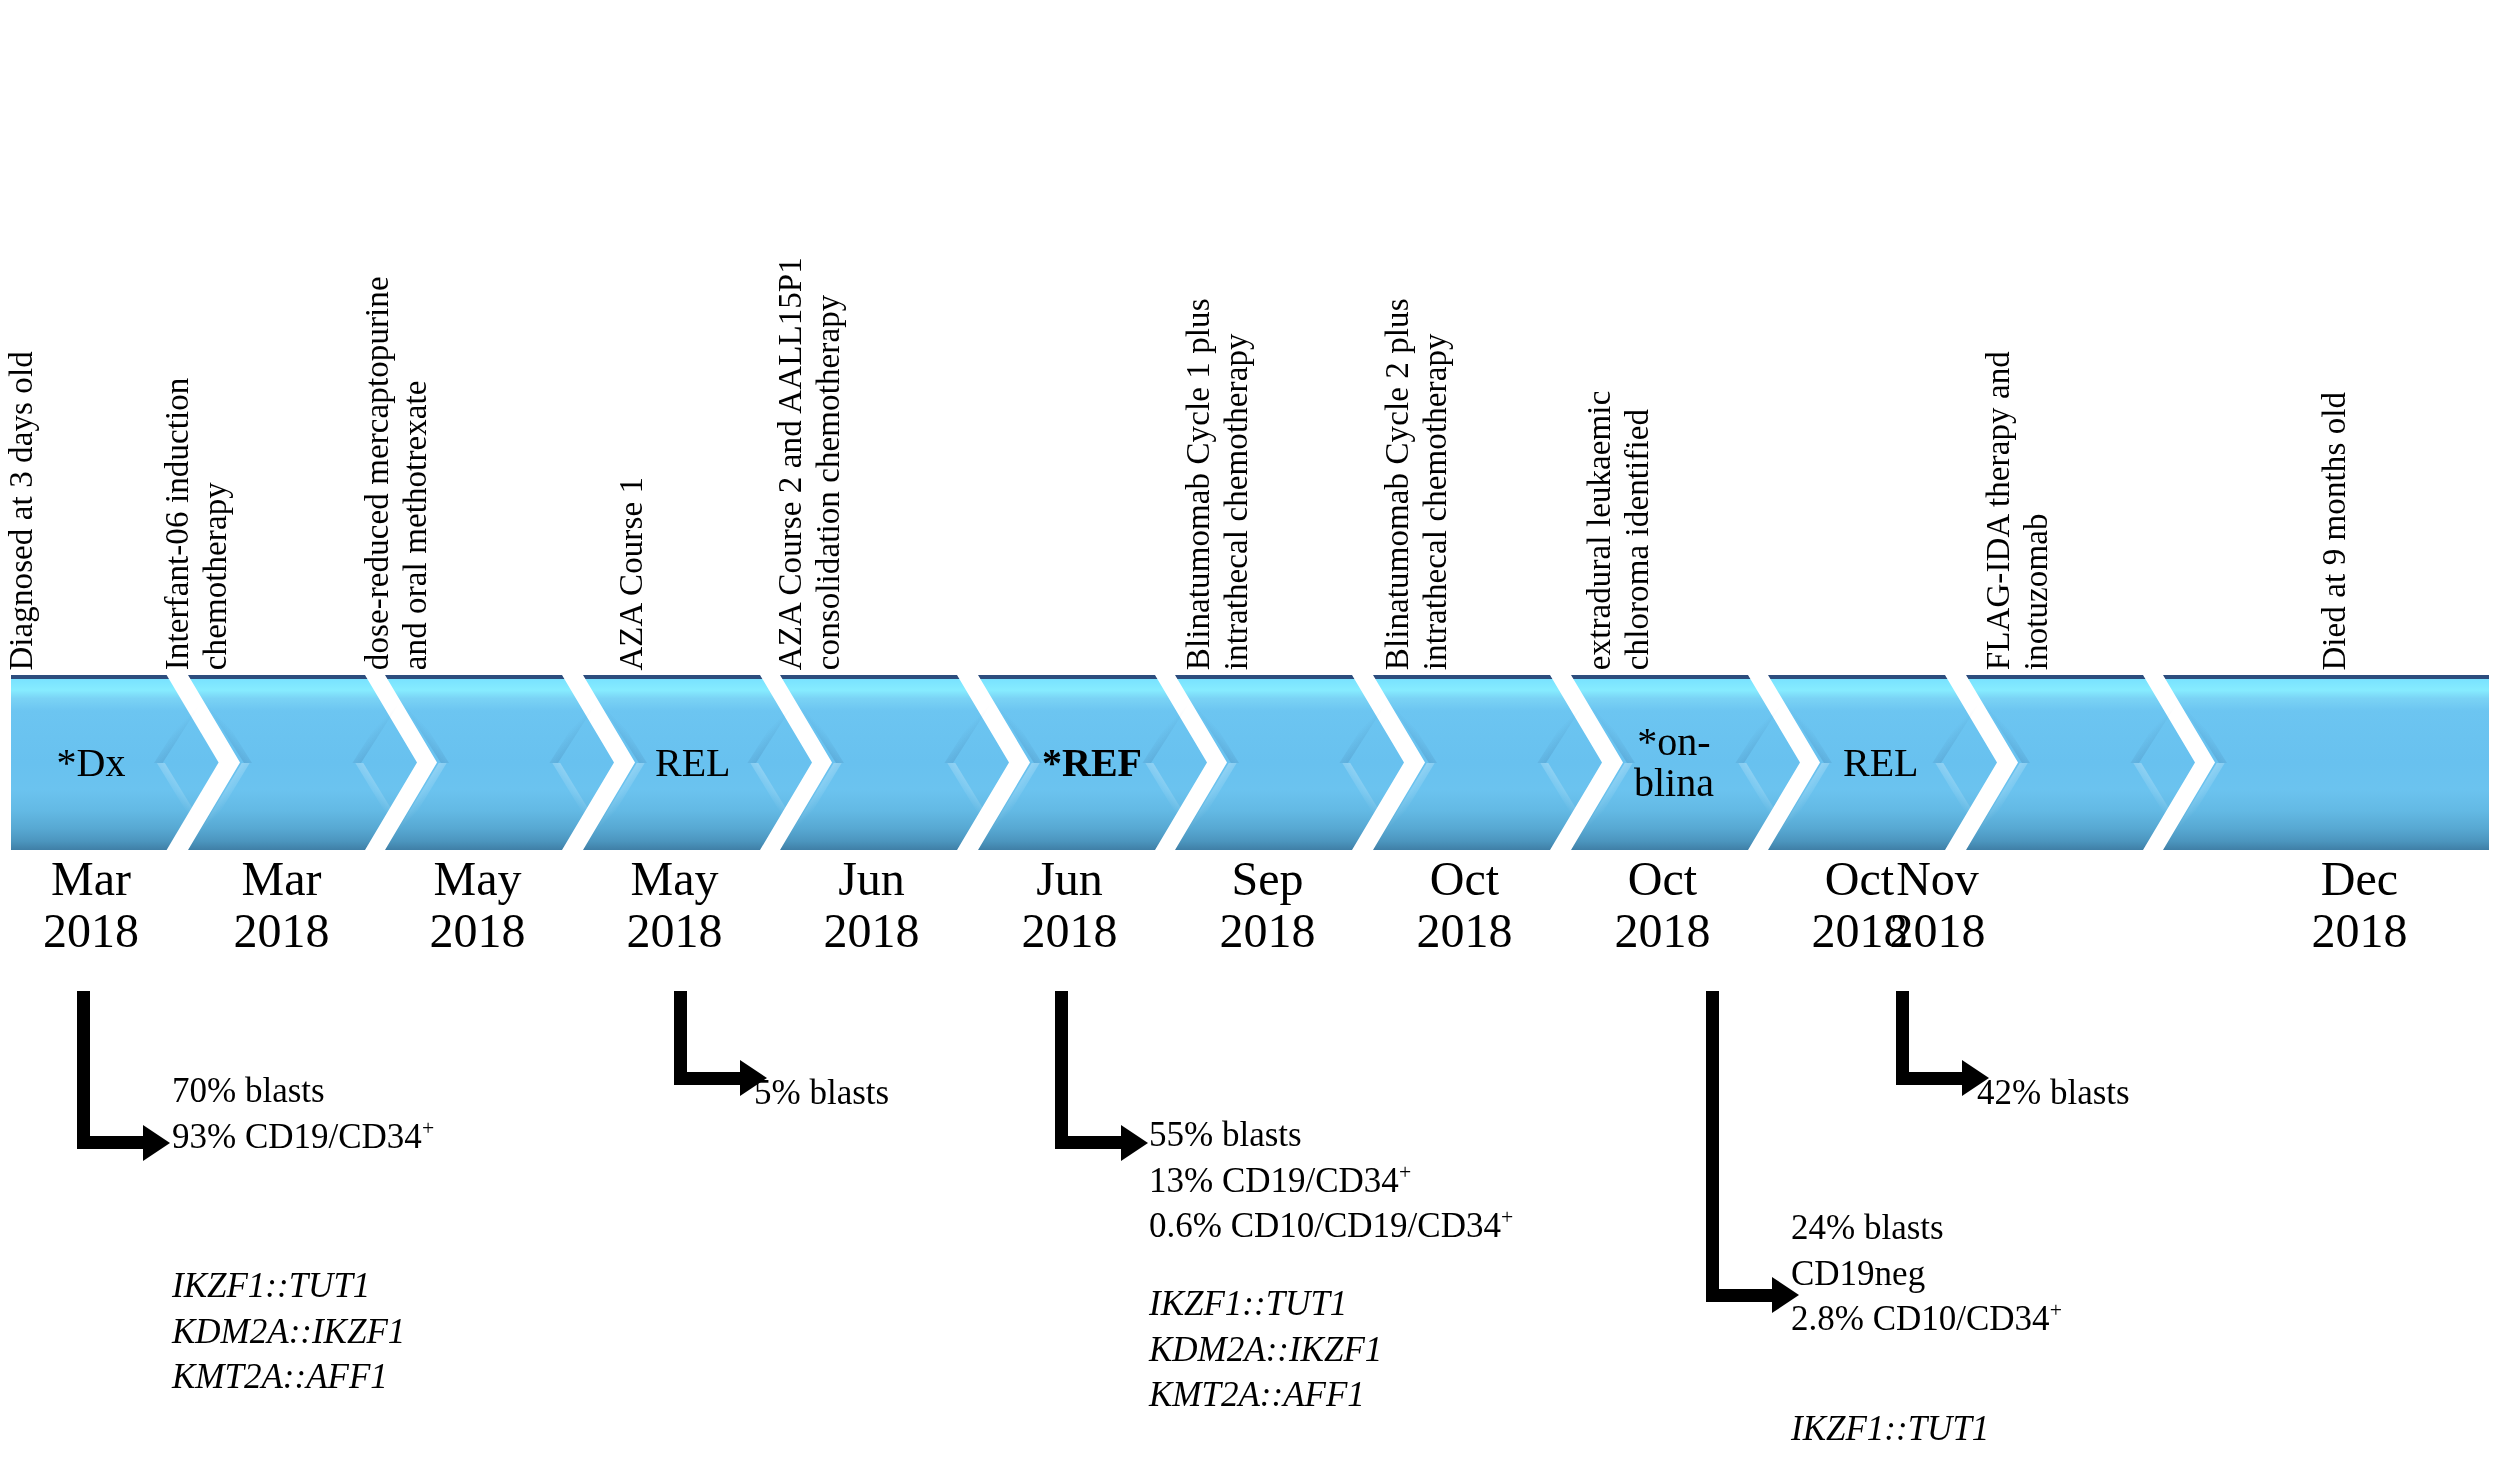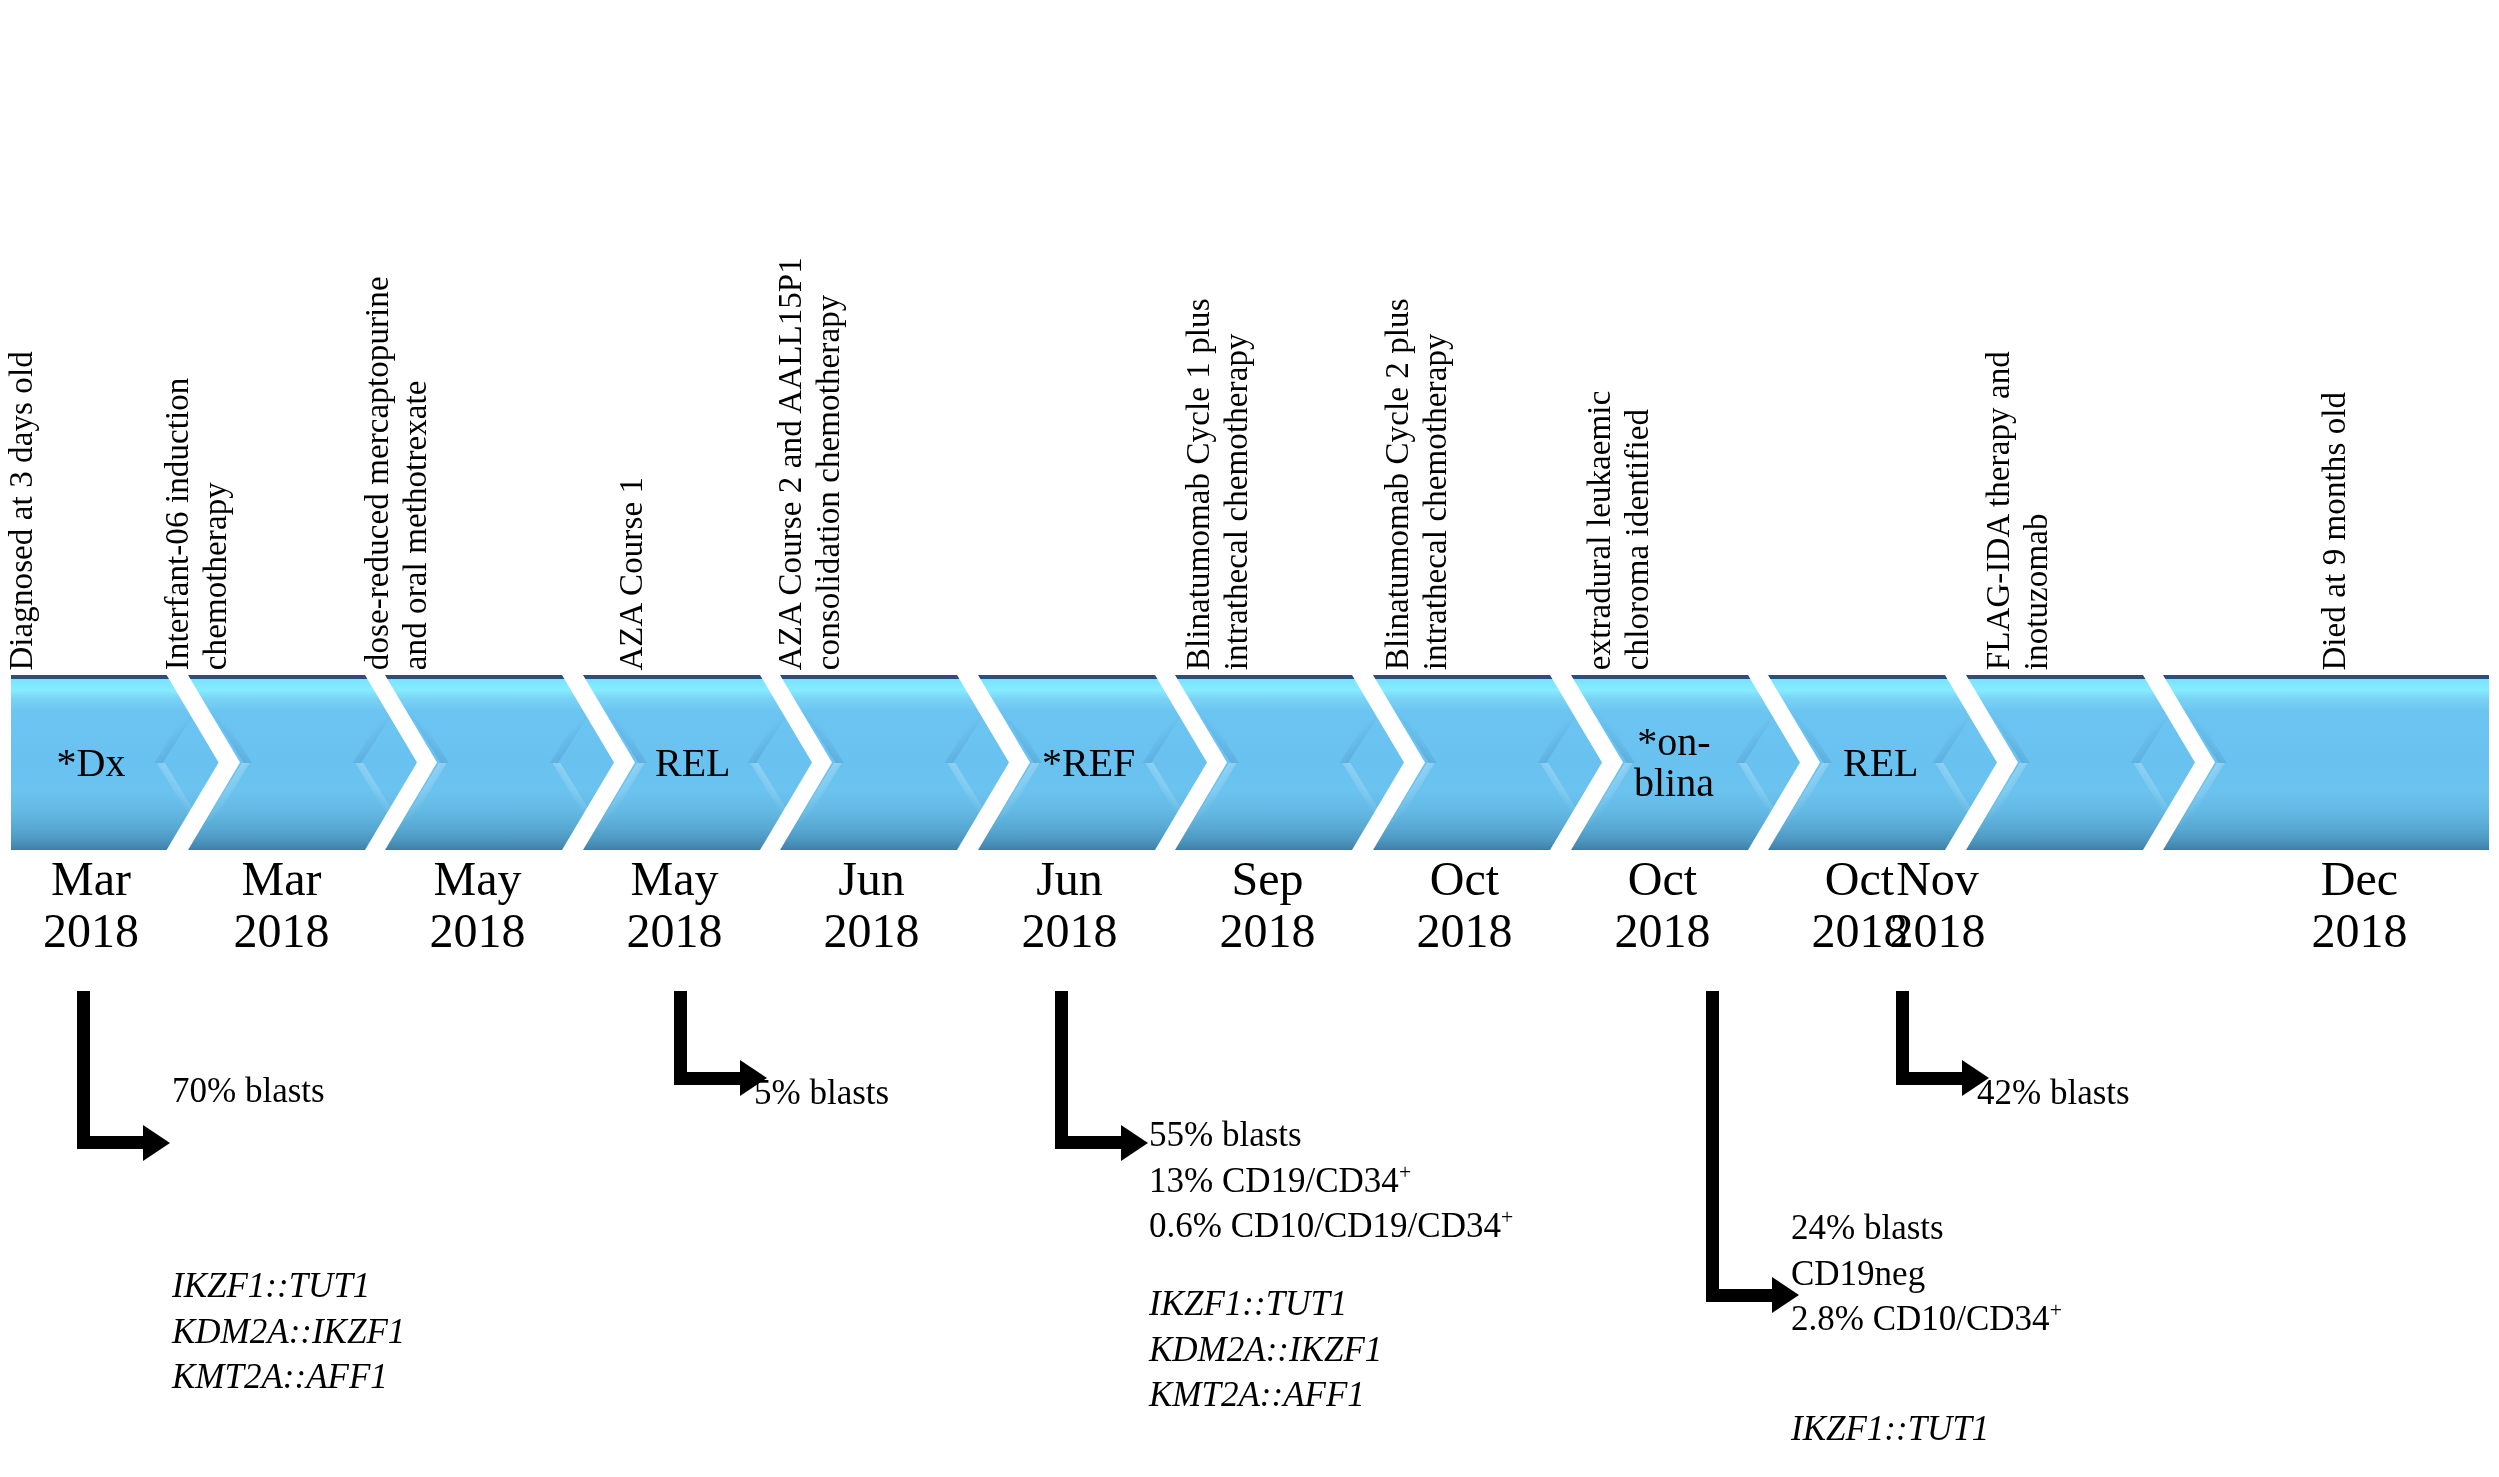--- a/index.html
+++ b/index.html
@@ -175,21 +175,21 @@
     <div class="tiphi"></div>
     <div class="tiplo"></div>
   </div>
 
   <div class="chev point" style="left:978px;width:229px;">
     <div class="shape"></div>
     <div class="notchhi"></div>
     <div class="notchlo"></div>
     <div class="tiphi"></div>
     <div class="tiplo"></div>
-    <div class="lbl" style="left:64px;">
+    <div class="lbl" style="left:64px;font-weight:bold;">
       <span class="ln">*REF</span>
     </div>
   </div>
 
   <div class="chev point" style="left:1175px;width:229px;">
     <div class="shape"></div>
     <div class="notchhi"></div>
     <div class="notchlo"></div>
     <div class="tiphi"></div>
     <div class="tiplo"></div>
@@ -317,20 +317,23 @@
 </div>
 
 <div class="arrow" style="left:1896px;top:991px;">
   <div class="stem" style="height:94px;"></div>
   <div class="foot" style="top:81px;width:69px;"></div>
   <div class="head" style="left:66px;top:69px;"></div>
 </div>
 
 <div class="note" style="left:172px;top:1068px;">
   <div>70% blasts</div>
+  <div>
+    <span>93%</span><span> CD19/CD34</span><sup>+</sup>
+  </div>
 </div>
 
 <div class="note" style="left:172px;top:1263px;">
   <div class="gene">IKZF1::TUT1</div>
   <div class="gene">KDM2A::IKZF1</div>
   <div class="gene">KMT2A::AFF1</div>
 </div>
 
 <div class="note" style="left:754px;top:1070px;">
   <div>5% blasts</div>

